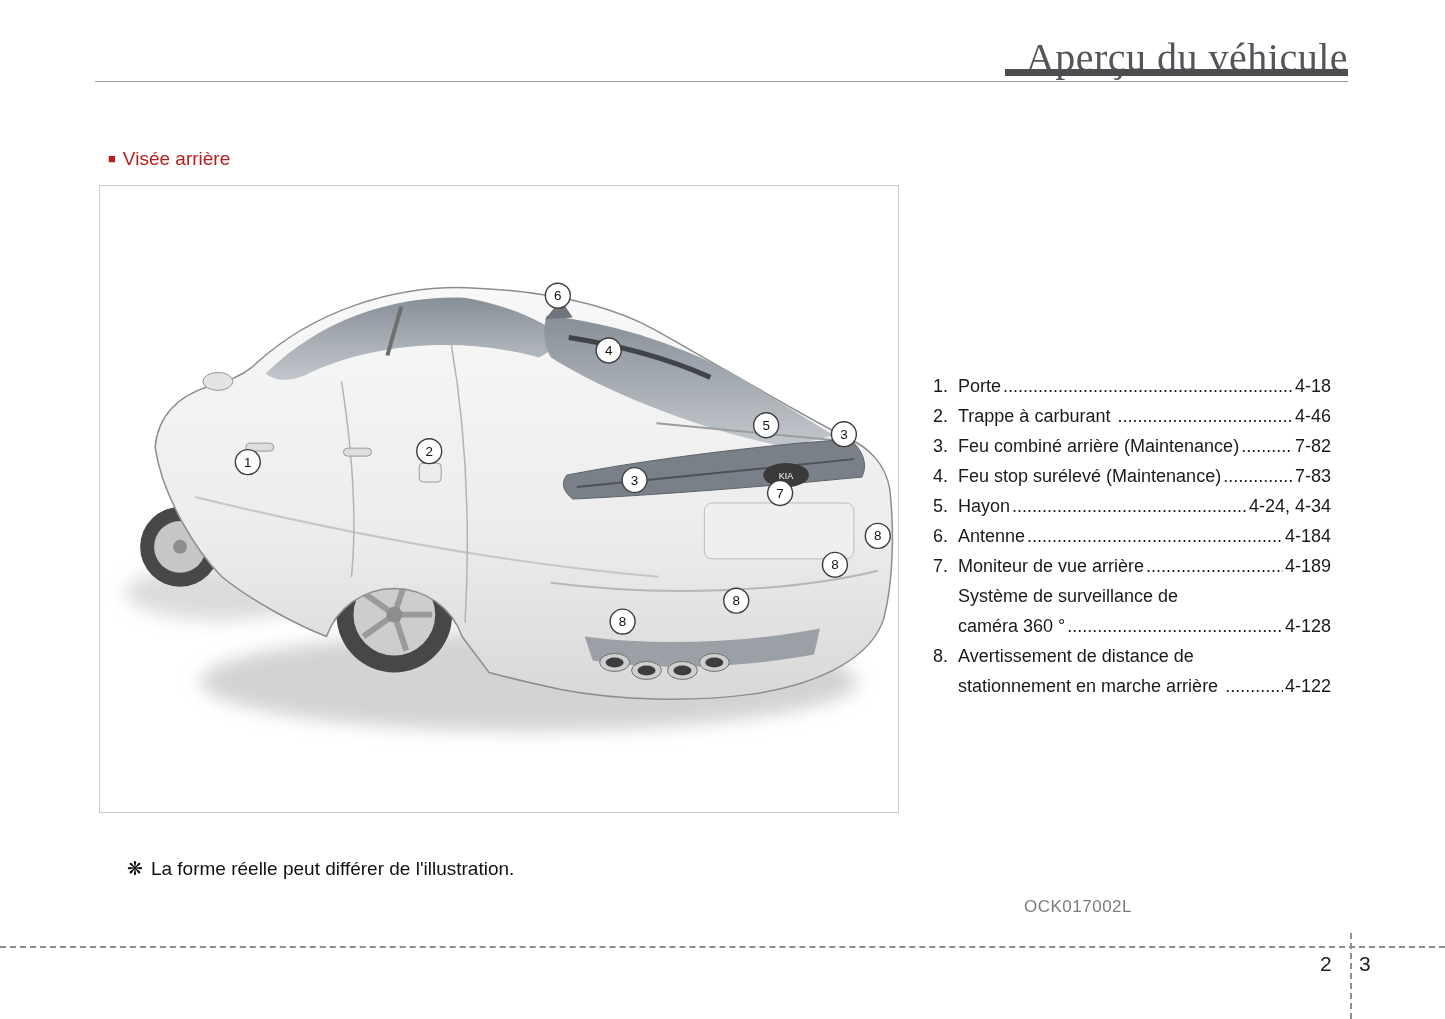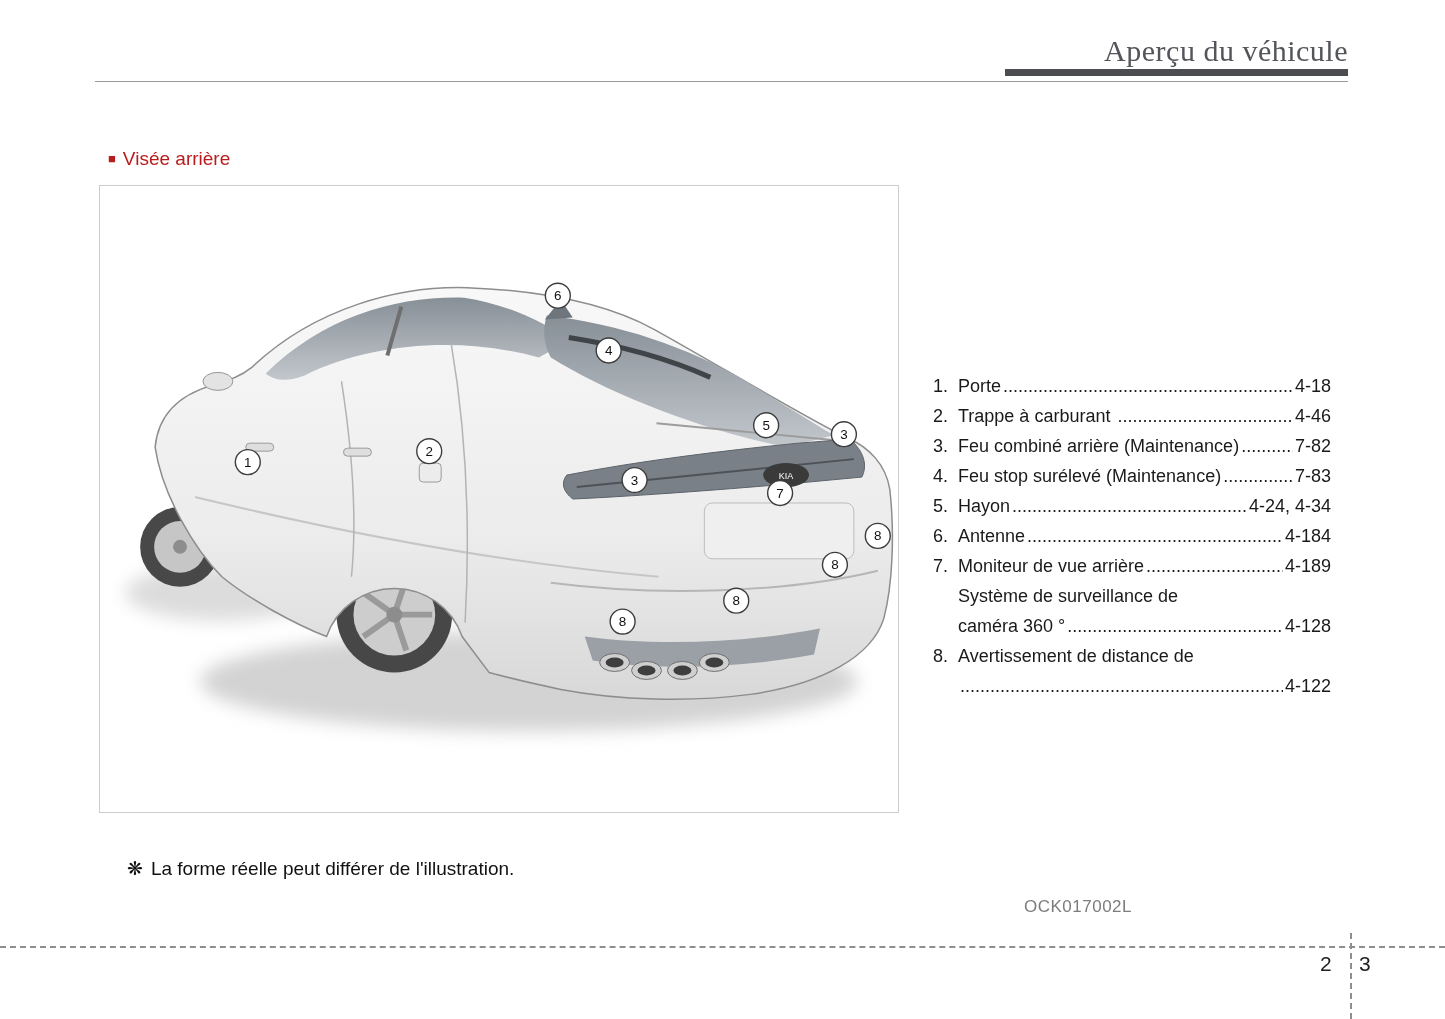--- a/index.html
+++ b/index.html
@@ -4,21 +4,21 @@
 <style>
   html,body{margin:0;padding:0;background:#ffffff;}
   .page{
     position:relative;width:1445px;height:1019px;background:#ffffff;
     font-family:"Liberation Sans",sans-serif;color:#1a1a1a;overflow:hidden;
   }
 
   
   .header-title{
     position:absolute;top:34px;right:97px;
-    font-family:"Liberation Serif",serif;font-size:30px;color:#53555a;
+    font-family:"Liberation Serif",serif;font-size:40px;color:#53555a;
     letter-spacing:.5px;
   }
   .header-bar{position:absolute;left:1005px;top:69px;width:343px;height:7px;background:#4b4d50;}
   .header-rule{position:absolute;left:95px;top:81px;width:1253px;height:1px;background:#9b9b9b;}
 
   
   .figure-label{position:absolute;left:108px;top:148px;font-size:19px;color:#b91c1c;}
   .figure-label .sq{font-size:13px;margin-right:7px;position:relative;top:-2px;}
   .figure-box{
     position:absolute;left:99px;top:185px;width:800px;height:628px;
@@ -240,20 +240,21 @@
     <div class="prow indent">
       <span class="ptxt">caméra 360 °</span>
         <span class="pdots"></span>
         <span class="ppage">4-128</span>
     </div>
     <div class="prow">
       <span class="pnum">8.</span>
         <span class="ptxt">Avertissement de distance de</span>
     </div>
     <div class="prow indent">
+      <span class="ptxt">stationnement en marche arrière </span>
         <span class="pdots"></span>
         <span class="ppage">4-122</span>
     </div>
   </div>
 
   <div class="note">
     <span class="star">❋</span><span>La forme réelle peut différer de l'illustration.</span>
   </div>
   <div class="figure-code">OCK017002L</div>
 

